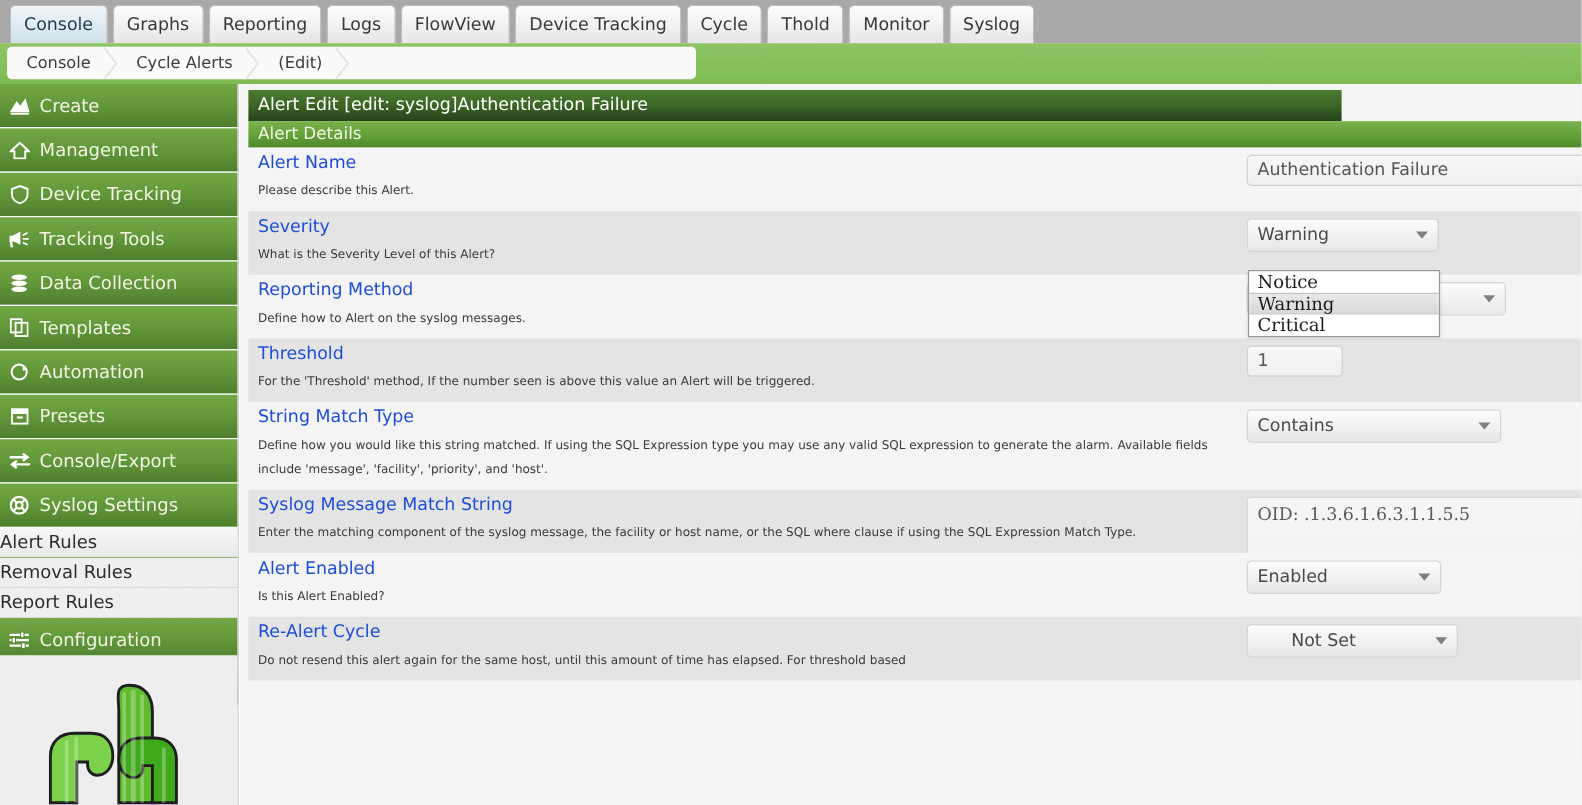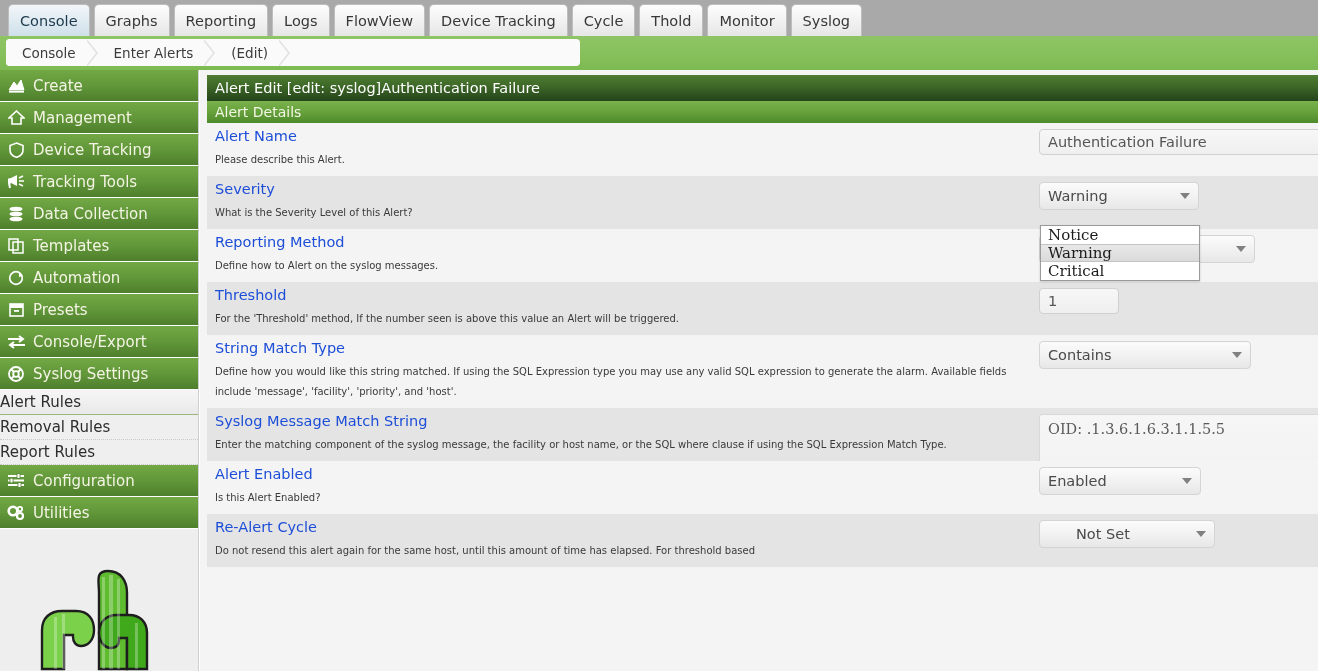--- a/index.html
+++ b/index.html
@@ -83,21 +83,21 @@
   
   #sidebar {
     position: absolute; top: 70px; left: 0;
     width: 199px; height: 601px;
     background: #eeeeee;
     border-right: 1px solid #cfcfcf;
     overflow: hidden;
   }
   .nav-head {
     position: relative;
-    height: 32px;
+    height: 37px;
     display: flex; align-items: center;
     padding-left: 5px;
     color: #f4f4e4;
     font-size: 15px;
     background: linear-gradient(to bottom, #72a844 0%, #62973a 50%, #4e7f2c 100%);
     border-bottom: 1px solid #ffffff;
     cursor: pointer;
     white-space: nowrap;
   }
   .nav-head .ico {
@@ -140,21 +140,21 @@
   }
   #panel-title {
     position: relative;
     height: 26px;
     display: flex; align-items: center;
     padding-left: 8px;
     color: #ffffff;
     font-size: 14.5px;
     background: linear-gradient(to bottom, #4d7c31 0%, #3d6727 45%, #24431a 100%);
     margin: 5px 0 0 7px;
-    width: 1111px;
+    width: 911px;
   }
   #panel-sub {
     position: relative;
     height: 22px;
     display: flex; align-items: center;
     padding-left: 8px;
     color: #f2f6e4;
     font-size: 14px;
     background: linear-gradient(to bottom, #7ab24c 0%, #66a13c 50%, #4f8a2b 100%);
     margin-left: 7px;
@@ -272,21 +272,21 @@
     <div class="tab">Device Tracking</div>
     <div class="tab">Cycle</div>
     <div class="tab">Thold</div>
     <div class="tab">Monitor</div>
     <div class="tab">Syslog</div>
   </div>
 
 <div id="crumbstrip">
   <div id="crumbs">
       <div class="crumb">Console</div>
-      <div class="crumb">Enter Alerts</div>
+      <div class="crumb">Cycle Alerts</div>
       <div class="crumb">(Edit)</div>
     </div>
 </div>
 
 <div id="sidebar">
   <div id="nav-list">
       <div class="nav-head">
         <span class="ico">
           <svg width="17" height="15" viewBox="0 0 17 15">
             <path d="M1 12 L6 4 L9 8 L13 2 L16 12 Z" fill="#fff" stroke="#fff" stroke-width="1"></path>

